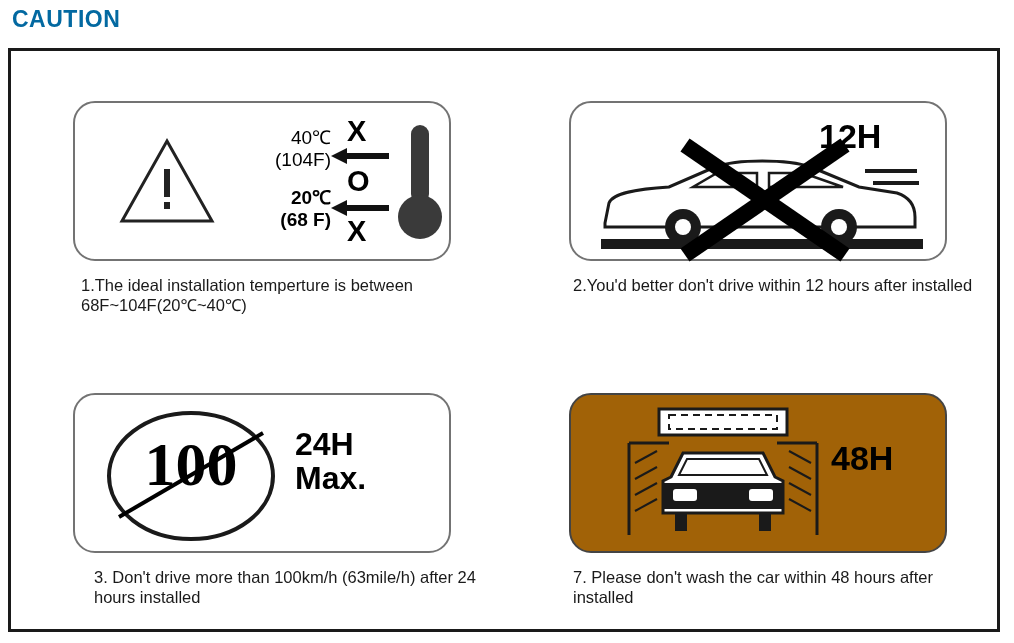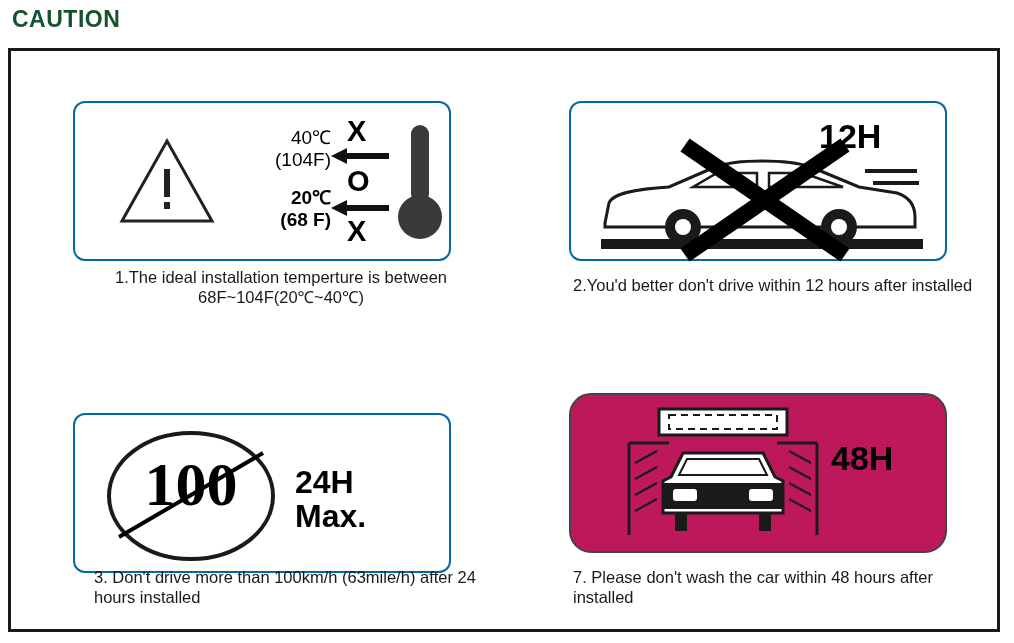--- a/index.html
+++ b/index.html
@@ -20,39 +20,39 @@
     height: 643px;
   }
   .caution-title {
     position: absolute;
     left: 12px;
     top: 6px;
     font-size: 23px;
     font-weight: bold;
     letter-spacing: 0.5px;
     font-family: "Liberation Sans", sans-serif;
-    color: #14532d;
+    color: #0369a1;
   }
   .outer-frame {
     position: absolute;
     left: 8px;
     top: 48px;
     width: 992px;
     height: 584px;
     border: 3px solid #1a1a1a;
     box-sizing: border-box;
     background: #ffffff;
   }
   .panel {
     position: absolute;
   }
   .card {
     position: absolute;
-    border: 2px solid #0369a1;
-    border-radius: 12px;
+    border: 2px solid #737373;
+    border-radius: 22px;
     background: #ffffff;
     box-sizing: border-box;
   }
   .caption {
     position: absolute;
     font-size: 16.5px;
     line-height: 20px;
     color: #1a1a1a;
     font-family: "Liberation Sans", sans-serif;
     white-space: pre-line;
@@ -85,21 +85,21 @@
   #card2 { left: 62px; top: 50px; width: 378px; height: 160px; }
   .big-hours {
     position: absolute;
     font-size: 34px;
     font-weight: bold;
     font-family: "Liberation Sans", sans-serif;
     color: #000;
   }
 
   
-  #card3 { left: 62px; top: 50px; width: 378px; height: 160px; margin-top: 20px; }
+  #card3 { left: 62px; top: 50px; width: 378px; height: 160px; }
   .twoline-hours {
     position: absolute;
     font-size: 32px;
     font-weight: bold;
     line-height: 34px;
     font-family: "Liberation Sans", sans-serif;
     color: #000;
     white-space: pre-line;
   }
 
@@ -139,21 +139,21 @@
 
         <div class="xo" id="xo-top">X</div>
         <div class="xo" id="xo-mid">O</div>
         <div class="xo" id="xo-bot">X</div>
 
         <svg style="position:absolute;left:314px;top:16px;" width="64" height="128" viewBox="0 0 64 128">
           <rect x="22" y="6" width="18" height="78" rx="9" fill="#3a3a3a"></rect>
           <circle cx="31" cy="98" r="22" fill="#3a3a3a"></circle>
         </svg>
       </div>
-      <div class="caption" style="left:70px;top:216px;width:400px;text-align:center;">1.The ideal installation temperture is between 68F~104F(20℃~40℃)</div>
+      <div class="caption" style="left:70px;top:224px;width:400px;">1.The ideal installation temperture is between 68F~104F(20℃~40℃)</div>
     </div>
 
     <div class="panel" style="left:496px;top:0;width:496px;height:292px;">
       <div class="card" id="card2">
 
         <div class="big-hours" style="left:248px;top:14px;">12H</div>
 
         <svg style="position:absolute;left:26px;top:48px;" width="330" height="104" viewBox="0 0 330 104">
           <path d="M8,72 L12,52 C16,42 40,38 72,36 L118,16 C140,8 190,8 214,16 L262,36 L300,42 C312,46 318,54 318,66 L318,76 L8,76 Z" fill="#ffffff" stroke="#1a1a1a" stroke-width="3"></path>
           <path d="M120,22 L160,22 L160,36 L96,36 Z" fill="#ffffff" stroke="#1a1a1a" stroke-width="2.5"></path>
@@ -179,28 +179,28 @@
       <div class="card" id="card3">
 
         <svg style="position:absolute;left:30px;top:14px;" width="172" height="134" viewBox="0 0 172 134">
           <ellipse cx="86" cy="67" rx="82" ry="63" fill="#ffffff" stroke="#1a1a1a" stroke-width="4"></ellipse>
         </svg>
         <div style="position:absolute;left:36px;top:38px;width:160px;text-align:center;font-size:62px;font-weight:bold;font-family:'Liberation Serif',serif;color:#000;line-height:62px;">100</div>
         <svg style="position:absolute;left:36px;top:30px;" width="160" height="100" viewBox="0 0 160 100">
           <line x1="8" y1="92" x2="152" y2="8" stroke="#000" stroke-width="4"></line>
         </svg>
 
-        <div class="twoline-hours" style="left:220px;top:50px;">24H
+        <div class="twoline-hours" style="left:220px;top:32px;">24H
 Max.</div>
       </div>
       <div class="caption" style="left:83px;top:224px;width:400px;">3. Don't drive more than 100km/h (63mile/h) after 24 hours installed</div>
     </div>
 
     <div class="panel" style="left:496px;top:292px;width:496px;height:292px;">
-      <div class="card" id="card4" style="position:absolute;left:62px;top:50px;width:378px;height:160px;border:2px solid #444;border-radius:22px;background:#be185d;box-sizing:border-box;">
+      <div class="card" id="card4" style="position:absolute;left:62px;top:50px;width:378px;height:160px;border:2px solid #444;border-radius:22px;background:#a16207;box-sizing:border-box;">
 
         <svg style="position:absolute;left:28px;top:8px;" width="250" height="146" viewBox="0 0 250 146">
 
           <rect x="60" y="6" width="128" height="26" fill="#ffffff" stroke="#1a1a1a" stroke-width="3"></rect>
           <rect x="70" y="12" width="108" height="14" fill="none" stroke="#1a1a1a" stroke-width="2" stroke-dasharray="7 5"></rect>
 
           <path d="M30,40 L30,132" stroke="#1a1a1a" stroke-width="3" fill="none"></path>
           <path d="M218,40 L218,132" stroke="#1a1a1a" stroke-width="3" fill="none"></path>
           <path d="M30,40 L70,40" stroke="#1a1a1a" stroke-width="3" fill="none"></path>
           <path d="M178,40 L218,40" stroke="#1a1a1a" stroke-width="3" fill="none"></path>

